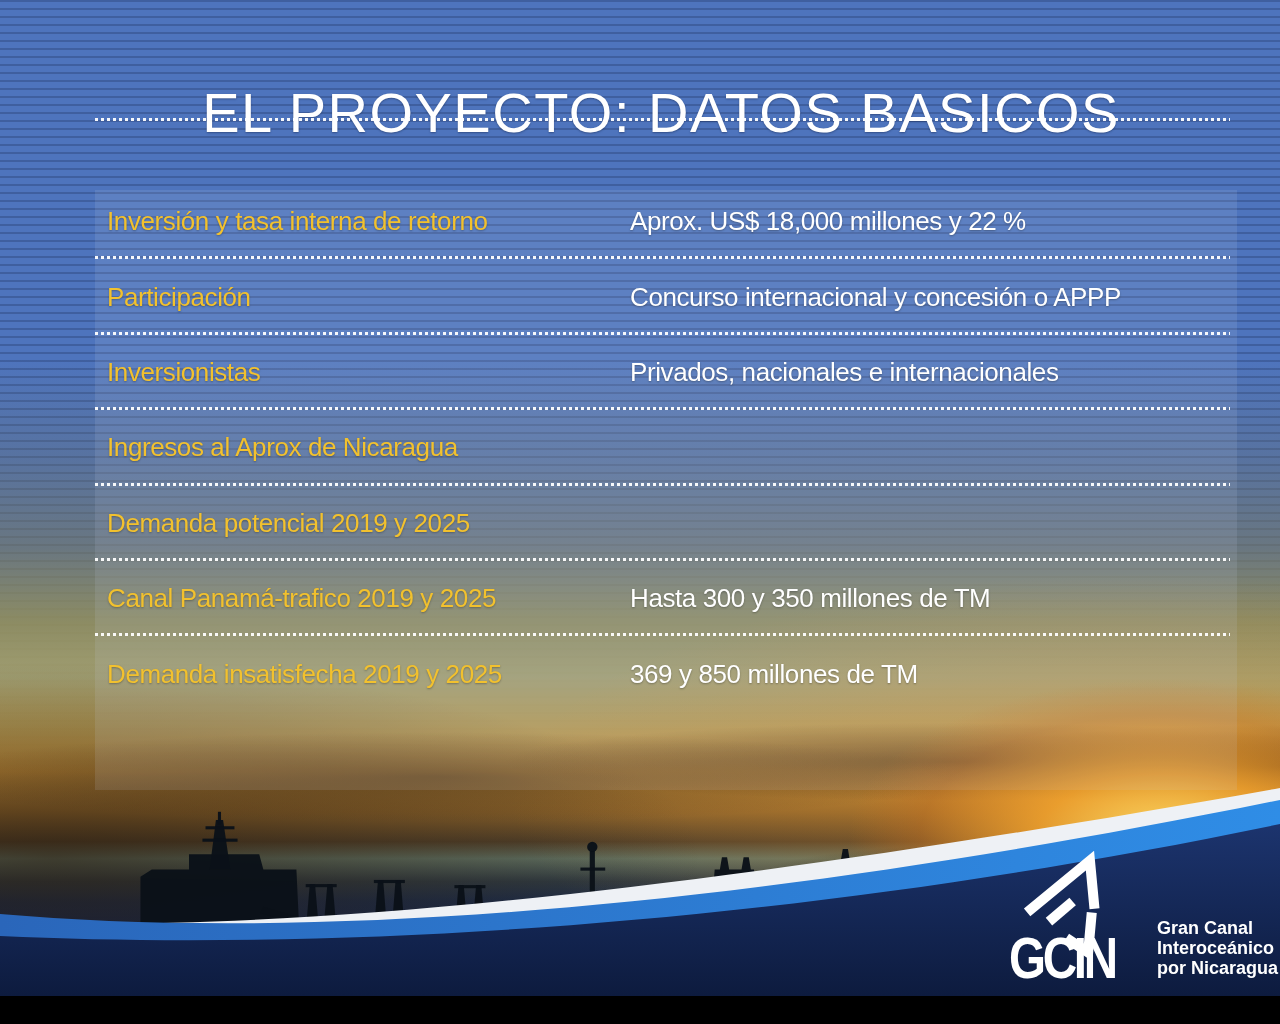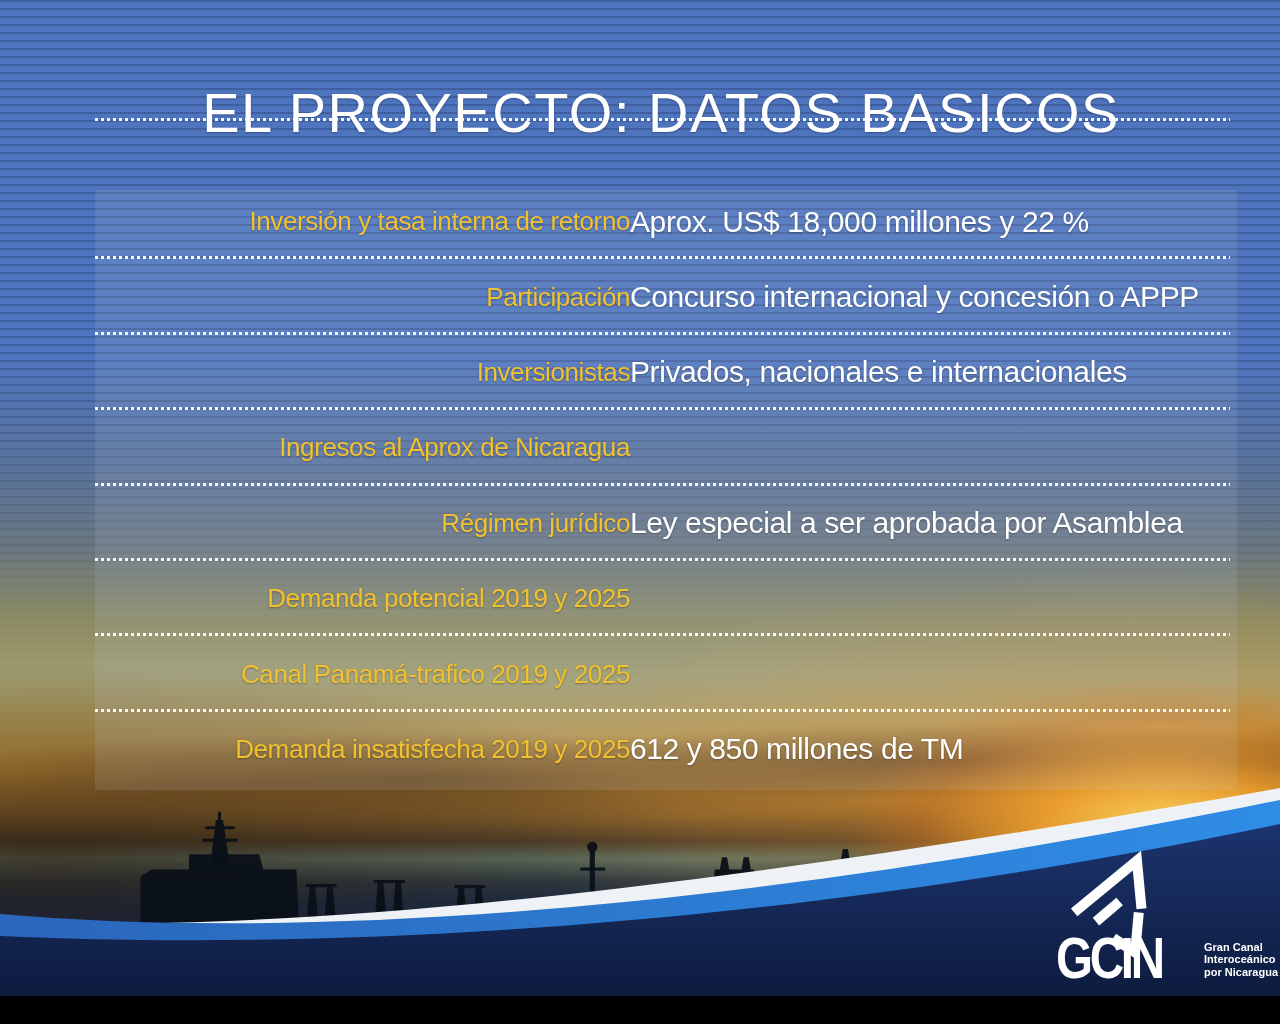--- a/index.html
+++ b/index.html
@@ -49,46 +49,46 @@
     position:absolute;top:42px;left:0;width:100%;z-index:3;
     text-align:center;color:#ffffff;font-size:56px;font-weight:400;letter-spacing:1.5px;
     text-shadow:0 1px 2px rgba(20,35,70,0.45);
   }
   .dotline{
     height:3px;
     background:repeating-linear-gradient(90deg, rgba(255,255,255,0.95) 0 3px, rgba(255,255,255,0) 3px 6px);
   }
   .title-divider{position:absolute;top:118px;left:95px;width:1135px;z-index:3;}
   
-  .rows{position:absolute;left:95px;top:184px;width:1142px;z-index:3;text-align:right;}
+  .rows{position:absolute;left:95px;top:184px;width:1142px;z-index:3;}
   .row{position:relative;height:75.4px;display:flex;align-items:center;}
   .row:not(:last-child)::after{
     content:"";position:absolute;left:0;bottom:0;width:1135px;height:3px;
     background:repeating-linear-gradient(90deg, rgba(255,255,255,0.95) 0 3px, rgba(255,255,255,0) 3px 6px);
   }
   .row-label{
     width:535px;padding-left:12px;box-sizing:border-box;flex:none;
     color:#f2c12e;font-size:26px;letter-spacing:-0.4px;
     text-shadow:0 1px 2px rgba(30,30,30,0.35);
   }
   .row-value{
-    color:#ffffff;font-size:30px;letter-spacing:-0.4px;
+    color:#ffffff;font-size:26px;letter-spacing:-0.4px;
     text-shadow:0 1px 2px rgba(30,30,30,0.35);
   }
   
   .swoosh{position:absolute;left:0;bottom:0;width:1280px;height:270px;z-index:4;display:block;}
   
   .logo{position:absolute;right:44px;bottom:16px;z-index:5;display:flex;align-items:flex-end;}
   .logo-left{position:relative;width:146px;height:120px;flex:none;}
   .logo-arrow{position:absolute;left:14px;top:-4px;overflow:visible;}
   .logo-word{
     position:absolute;left:0;bottom:0;color:#fff;font-size:58px;font-weight:bold;
     letter-spacing:-4px;line-height:0.78;transform:scaleX(0.82);transform-origin:left bottom;
   }
-  .logo-caption{margin-left:2px;padding-bottom:2px;color:#fff;font-size:11px;font-weight:bold;line-height:1.12;}
+  .logo-caption{margin-left:2px;padding-bottom:2px;color:#fff;font-size:18px;font-weight:bold;line-height:1.12;}
 </style>
 </head>
 <body>
 
 <div class="slide">
 
   <div class="bg"></div>
 
   <svg class="ships" viewBox="0 0 1280 1024" preserveAspectRatio="none">
     <g fill="#0a1118" fill-opacity="0.96">
@@ -138,36 +138,33 @@
 
     <div class="row">
       <div class="row-label">Inversionistas</div>
       <div class="row-value">Privados, nacionales e internacionales</div>
     </div>
 
     <div class="row">
       <div class="row-label">Ingresos al Aprox de Nicaragua</div>
     </div>
 
-    <div class="row">
-      <div class="row-label">Régimen jurídico</div>
-      <div class="row-value">Ley especial a ser aprobada por Asamblea</div>
-    </div>
 
     <div class="row">
       <div class="row-label">Demanda potencial 2019 y 2025</div>
     </div>
 
     <div class="row">
       <div class="row-label">Canal Panamá-trafico 2019 y 2025</div>
+      <div class="row-value">Hasta 300 y 350 millones de TM</div>
     </div>
 
     <div class="row">
       <div class="row-label">Demanda insatisfecha 2019 y 2025</div>
-      <div class="row-value">612 y 850 millones de TM</div>
+      <div class="row-value">369 y 850 millones de TM</div>
     </div>
   </div>
 
   <svg class="swoosh" viewBox="0 0 1280 270" preserveAspectRatio="none">
     <defs>
       <linearGradient id="bandBlue" x1="0" y1="0" x2="1" y2="0">
         <stop offset="0" stop-color="#2a66ba"></stop>
           <stop offset="1" stop-color="#2f8de6"></stop>
       </linearGradient>
       <linearGradient id="navyG" x1="0" y1="0" x2="0" y2="1">

